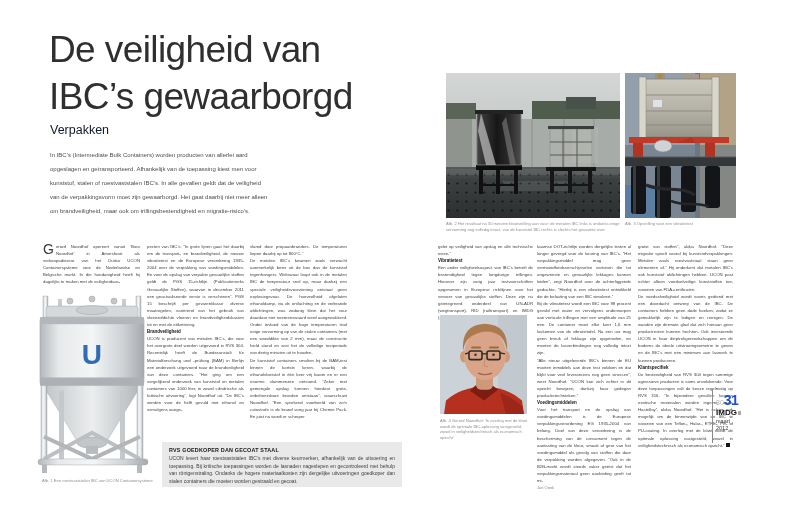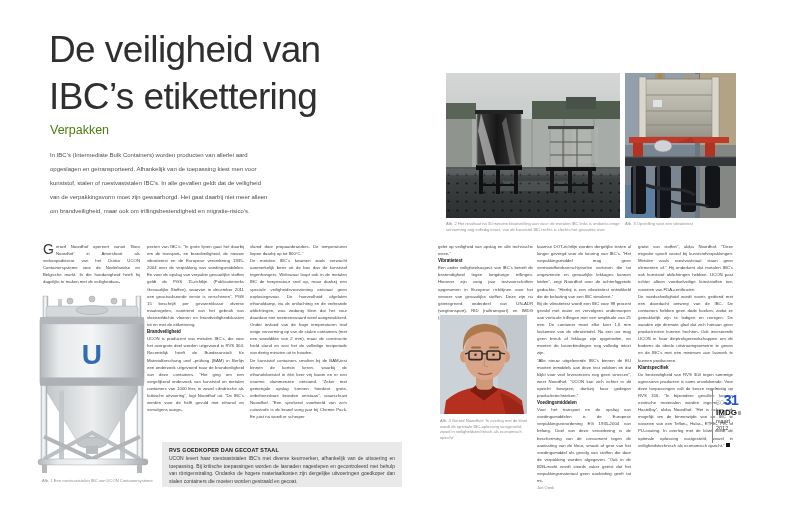--- a/index.html
+++ b/index.html
@@ -4,21 +4,21 @@
 <style>
   * { margin:0; padding:0; box-sizing:border-box; }
   html,body { background:#ffffff; }
   .spread { position:relative; width:800px; height:522px; background:#ffffff; overflow:hidden;
             font-family:"Liberation Sans", sans-serif; }
   .abs { position:absolute; }
 
   
   #title { left:49px; top:26px; width:340px; font-size:37px; line-height:47px;
            letter-spacing:-0.6px; color:#2f2f2f; font-weight:300; }
-  #kicker { left:50px; top:123px; font-size:12.5px; color:#4d7c0f; }
+  #kicker { left:50px; top:123px; font-size:12.5px; color:#0f172a; }
   #intro { left:50px; top:148px; width:219px; font-size:6px; line-height:14px; color:#4e4e4e; }
 
   .col { position:absolute; top:243px; font-size:4.3px; line-height:7.1px; color:#3d3d3d;
          text-align:justify; }
   .col p { margin:0; }
   .bodyhead { margin:6px 0 1px 0; font-size:4.5px; font-weight:700; color:#151515; text-align:left; }
   #l-col1 { left:43px;  width:97px; }
   #l-col2 { left:147px; width:97px; }
   #l-col3 { left:250px; width:97px; }
   .dropcap { float:left; font-size:14px; line-height:12px; margin-right:2px; color:#3a3a3a; }
@@ -59,21 +59,21 @@
 
   svg { display:block; width:100%; height:100%; }
 </style>
 </head>
 <body>
 
 <div class="spread">
 
   <h1 class="abs" id="title">
     <span>De veiligheid van</span><br>
-    <span>IBC’s etikettering</span>
+    <span>IBC’s gewaarborgd</span>
   </h1>
 
   <div class="abs" id="kicker">Verpakken</div>
 
   <p class="abs" id="intro">In IBC’s (Intermediate Bulk Containers) worden producten van allerlei aard opgeslagen en getransporteerd. Afhankelijk van de toepassing kiest men voor kunststof, stalen of roestvaststalen IBC’s. In alle gevallen geldt dat de veiligheid van de verpakkingsvorm moet zijn gewaarborgd. Het gaat daarbij niet meer alleen om brandveiligheid, maar ook om trillingsbestendigheid en migratie-risico’s.</p>
 
   <div class="col" id="l-col1">
     <p><span class="dropcap">G</span><span>erard Noordhof opereert vanuit ‘Buro Noordhof’ in Amersfoort als verkoopadviseur van het Duitse UCON Containersysteme voor de Nederlandse en Belgische markt. In die hoedanigheid heeft hij dagelijks te maken met de veiligheidsas-</span></p>
   </div>
 

